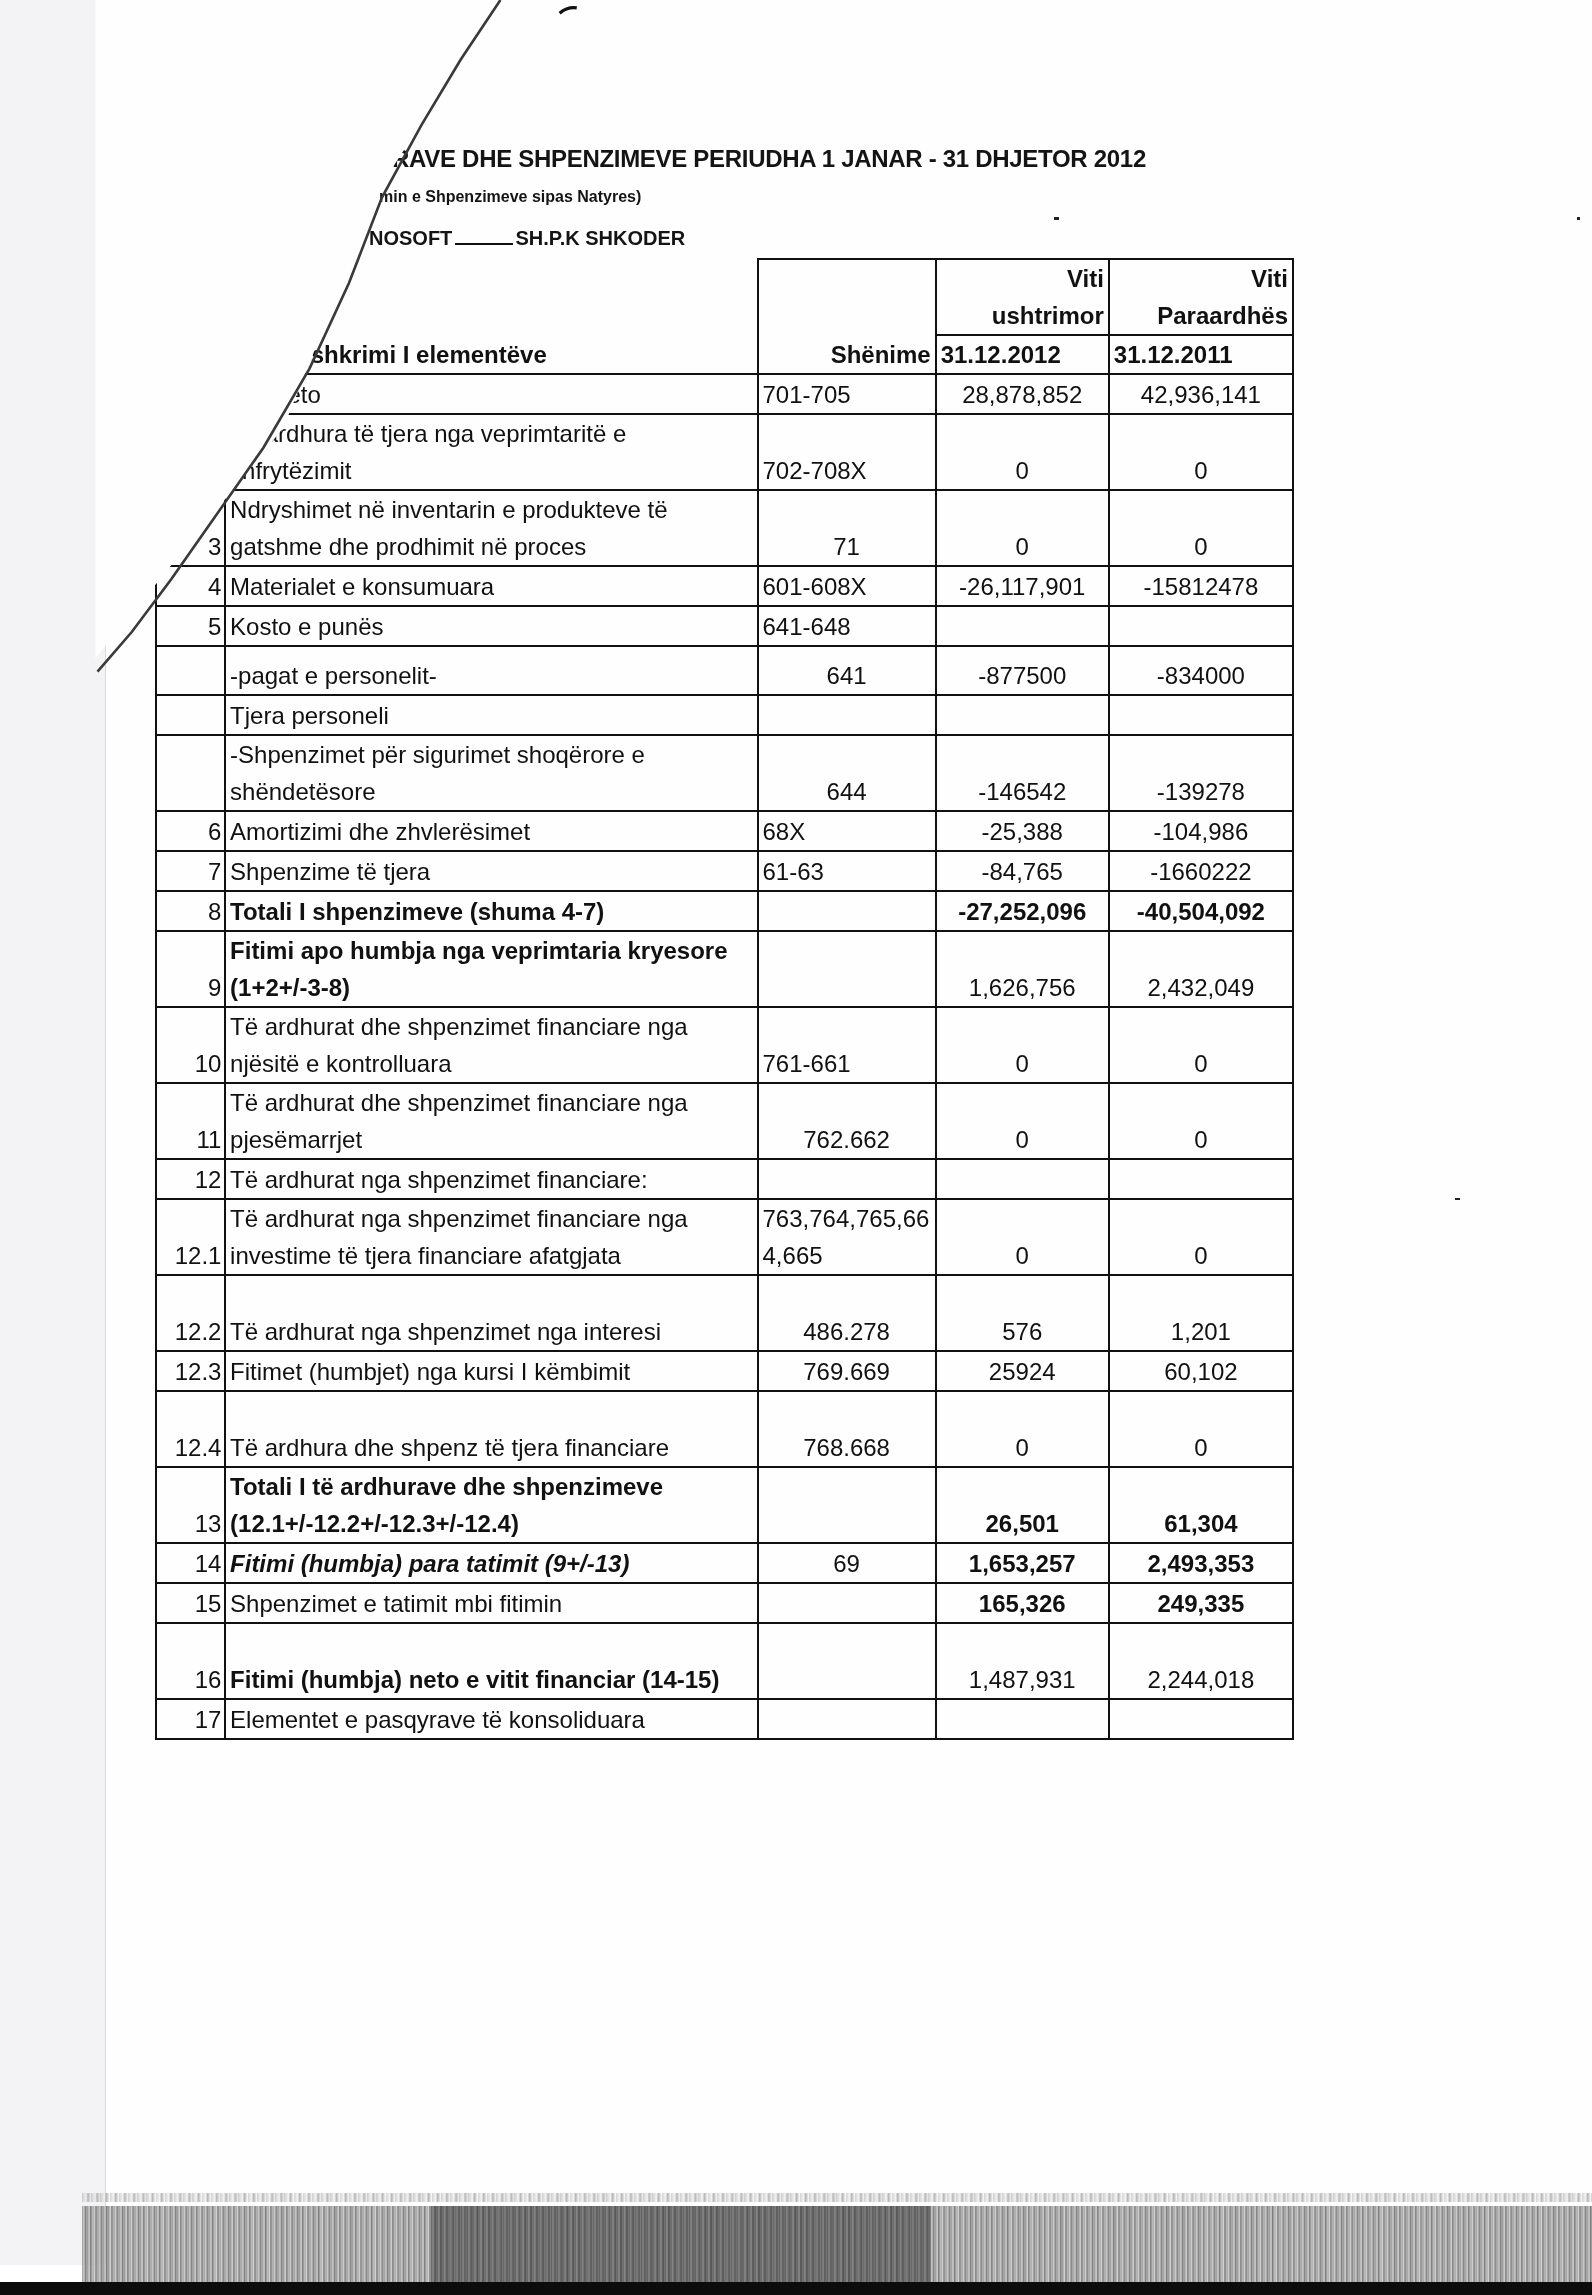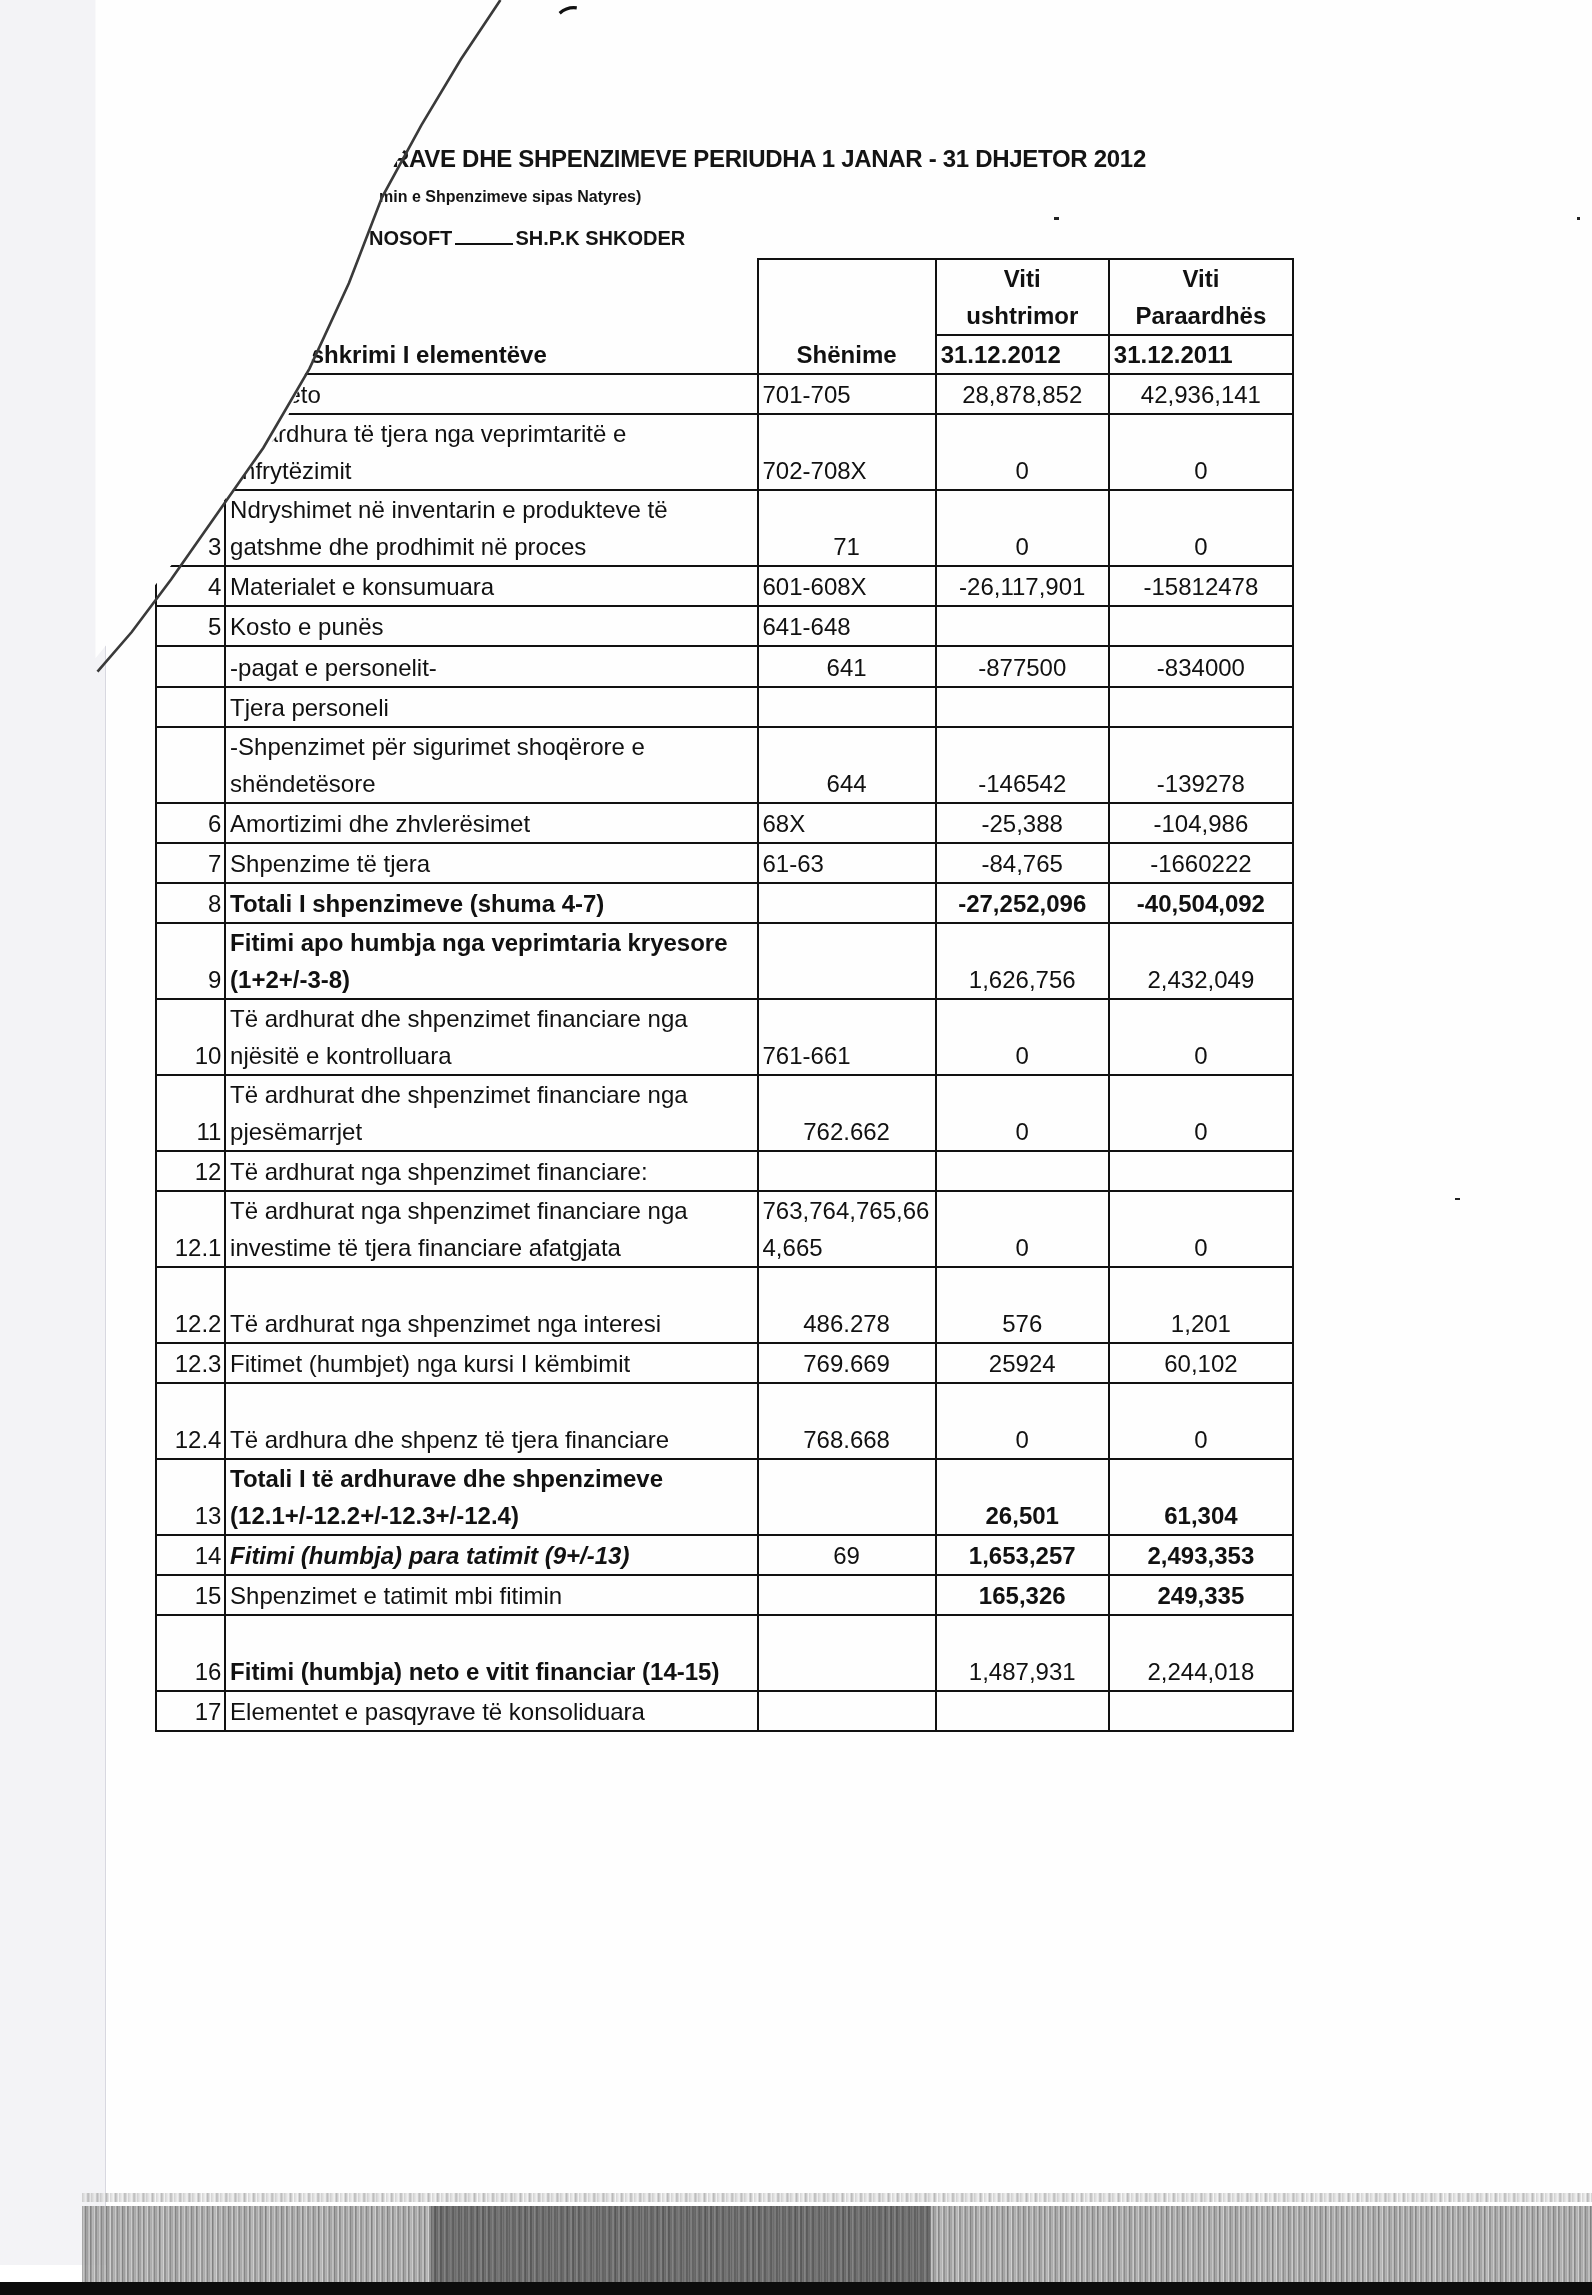--- a/index.html
+++ b/index.html
@@ -40,21 +40,21 @@
   }
   .tbl col.c-num { width: 69px; }
   .tbl col.c-desc { width: 532px; }
   .tbl col.c-note { width: 178px; }
   .tbl col.c-cur { width: 173px; }
   .tbl col.c-prev { width: 184px; }
   .num { text-align: center; }
   .rnum { text-align: right; padding-right: 2.6px !important; }
   .bold { font-weight: bold; }
   .ital { font-style: italic; font-weight: bold; }
-  .hdr { text-align: center; font-weight: bold; margin-left: 18px; }
+  .hdr { text-align: right; font-weight: bold; margin-left: 18px; }
   .wrap { white-space: normal !important; }
   .tbl tr.tall td { height: 74px; }
   .tbl tr.norm td { height: 38px; }
 
   .speck { position: absolute; background: #222; }
   .bottom-band {
     position: absolute; left: 82px; top: 2206px; width: 1511px; height: 79px;
     background: repeating-linear-gradient(90deg, #8a8a8a 0px, #c9c9c9 2px, #6a6a6a 3.3px, #b0b0b0 5.3px);
     opacity: 0.85;
   }
@@ -140,21 +140,21 @@
   </tr>
 
   <tr class="norm">
     <td class="rnum">5</td>
     <td>Kosto e punës</td>
     <td>641-648</td>
     <td class="num"></td>
     <td class="num"></td>
   </tr>
 
-  <tr class="norm" style="height:41px">
+  <tr class="norm" style="height:49px">
     <td class="rnum"></td>
     <td>-pagat e personelit-</td>
     <td class="num">641</td>
     <td class="num">-877500</td>
     <td class="num">-834000</td>
   </tr>
 
   <tr class="norm">
     <td class="rnum"></td>
     <td>Tjera personeli</td>

